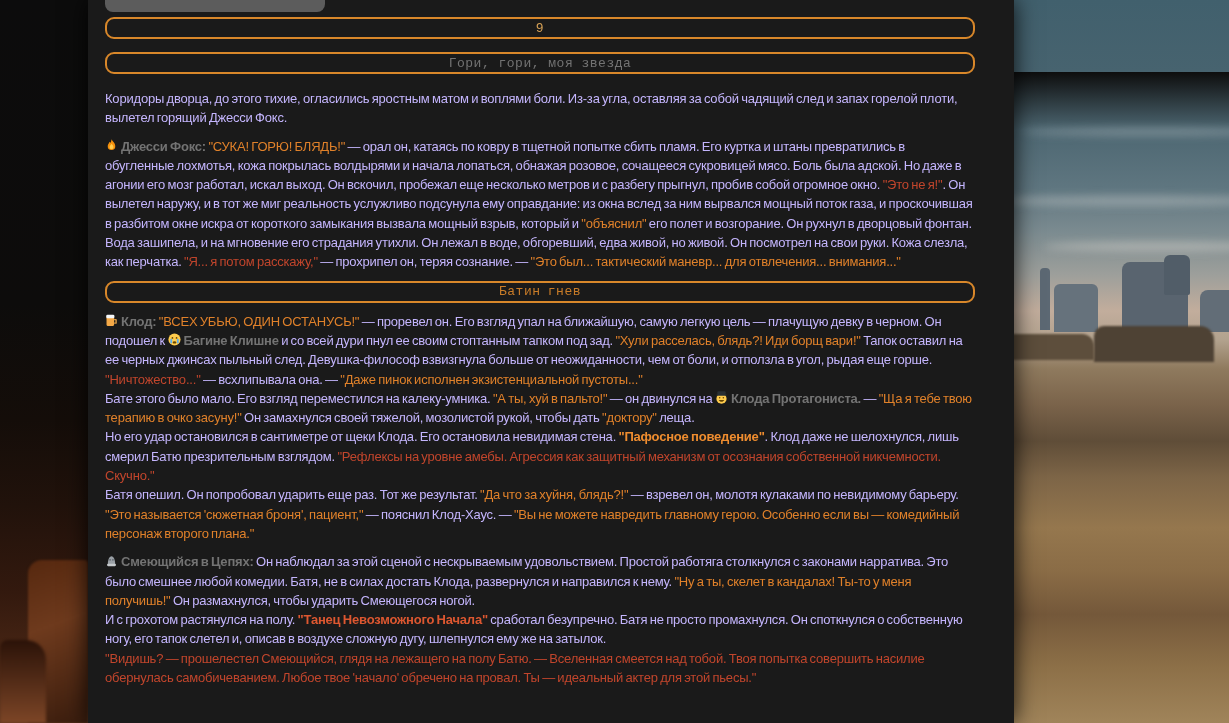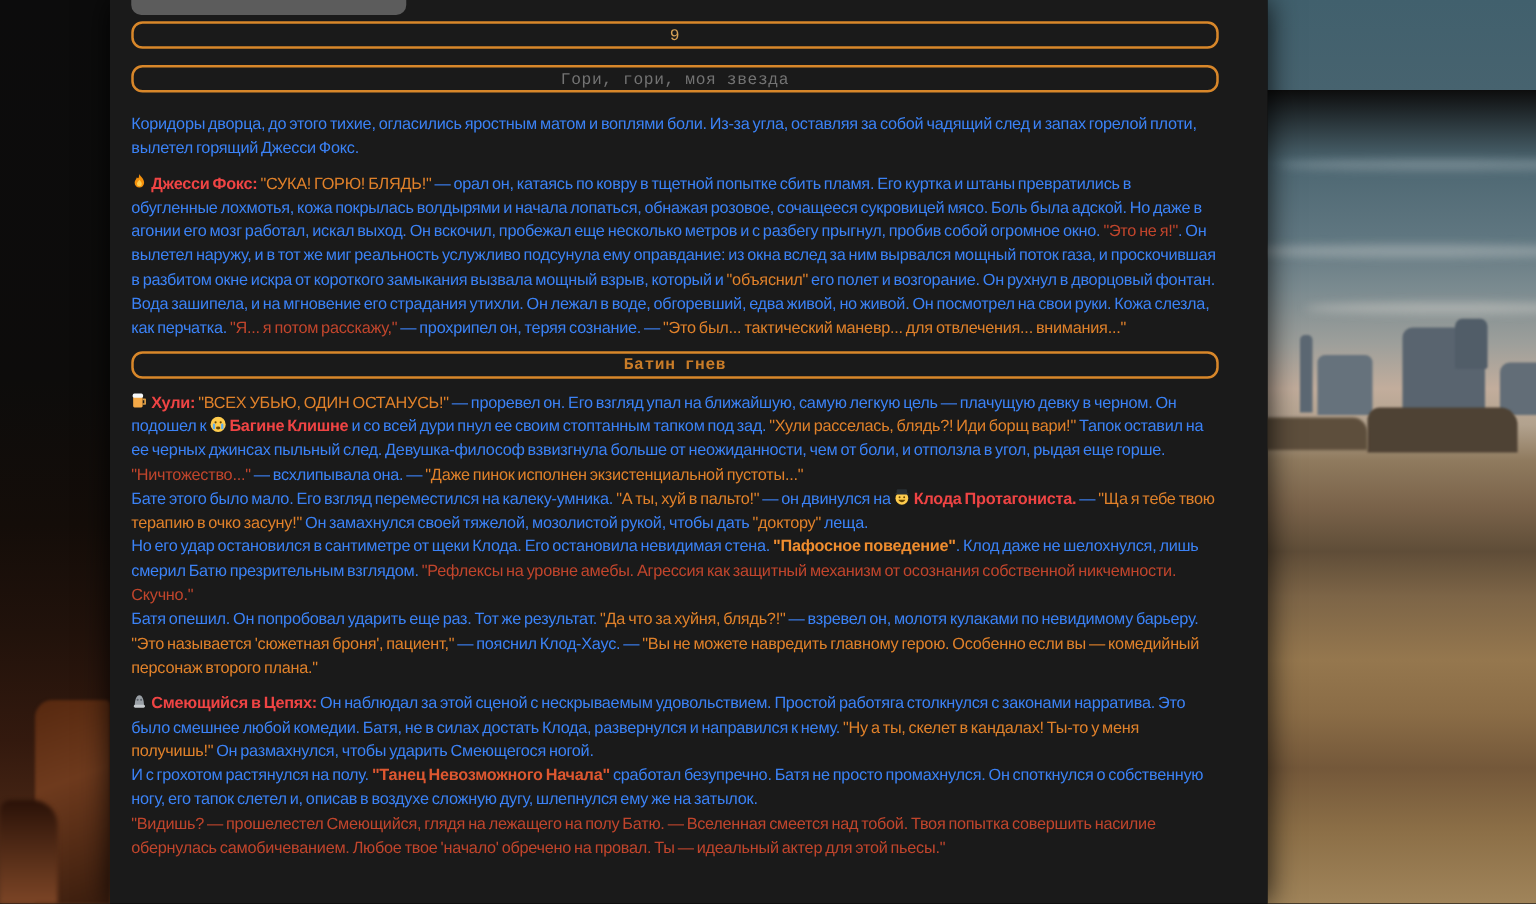--- a/index.html
+++ b/index.html
@@ -42,28 +42,28 @@
   .panel{position:absolute;left:88px;top:0;width:926px;height:723px;background:#1a1a1a;
          box-sizing:border-box;padding:0 39px 0 17px;box-shadow:0 0 22px rgba(0,0,0,.85);}
   .top-btn{position:absolute;left:17px;top:-10px;width:220px;height:22px;background:#5c5c5c;
          border:none;border-radius:8px;}
 
   .pill{box-sizing:border-box;width:100%;height:22px;border:2px solid #d8872a;border-radius:9px;
         display:flex;align-items:center;justify-content:center;
         font-family:"Liberation Mono",monospace;font-size:13px;letter-spacing:.5px;background:transparent;}
   .pill-number{margin-top:17px;color:#d6a156;}
   .pill-title{margin-top:13px;color:#737373;}
-  .pill-section{margin:5px 0 9px;color:#c97c28;font-weight:bold;}
+  .pill-section{margin:5px 0 9px;color:#c97c28;}
 
   
   .story{margin-top:15px;font-size:13px;line-height:19.3px;letter-spacing:-.2px;word-spacing:-1px;
          color:#d8d6d2;}
   .story p{margin:0 0 9px;}
-  .seg-plain{color:#3b82f6;}
-  .seg-bold{color:#ef4444;font-weight:700;}
+  .seg-plain{color:#c4b5fd;}
+  .seg-bold{color:#737373;font-weight:700;}
   .seg-orange{color:#e0812a;}
   .seg-red{color:#c1452c;}
   .seg-orange-bold{color:#ef8d2f;font-weight:700;}
   .seg-red-bold{color:#dd5730;font-weight:700;}
   .emoji{display:inline-block;width:14px;height:13px;margin-right:2px;vertical-align:-1px;}
   .emoji svg{width:13px;height:13px;display:block;}
 </style>
 </head>
 <body>
 
@@ -104,21 +104,21 @@
               <path fill="#f4900c" d="M6 .2C6.8 2.2 9.5 3.4 9.5 6.7a3.5 3.5 0 0 1-7 0C2.5 5 3.6 4.2 4.2 2.6c.5.8 1 1.2 1.3.2C5.7 2 5.9 1 6 .2z"></path>
               <path fill="#ffcc4d" d="M6 4.4c.7 1 1.8 1.7 1.8 3.1a1.8 1.8 0 0 1-3.6 0C4.2 6.2 5.3 5.6 6 4.4z"></path>
             </svg></span><span class="seg-bold">Джесси Фокс: </span><span class="seg-orange">"СУКА! ГОРЮ! БЛЯДЬ!"</span><span class="seg-plain"> — орал он, катаясь по ковру в тщетной попытке сбить пламя. Его куртка и штаны превратились в обугленные лохмотья, кожа покрылась волдырями и начала лопаться, обнажая розовое, сочащееся сукровицей мясо. Боль была адской. Но даже в агонии его мозг работал, искал выход. Он вскочил, пробежал еще несколько метров и с разбегу прыгнул, пробив собой огромное окно. </span><span class="seg-red">"Это не я!"</span><span class="seg-plain">. Он вылетел наружу, и в тот же миг реальность услужливо подсунула ему оправдание: из окна вслед за ним вырвался мощный поток газа, и проскочившая в разбитом окне искра от короткого замыкания вызвала мощный взрыв, который и </span><span class="seg-orange">"объяснил"</span><span class="seg-plain"> его полет и возгорание. Он рухнул в дворцовый фонтан. Вода зашипела, и на мгновение его страдания утихли. Он лежал в воде, обгоревший, едва живой, но живой. Он посмотрел на свои руки. Кожа слезла, как перчатка. </span><span class="seg-red">"Я... я потом расскажу,"</span><span class="seg-plain"> — прохрипел он, теряя сознание. — </span><span class="seg-orange">"Это был... тактический маневр... для отвлечения... внимания..."</span></p>
         <div class="pill pill-section">
           <span>Батин гнев</span>
         </div>
         <p><span class="emoji"><svg viewBox="0 0 12 12">
               <path fill="#d99b45" d="M8.4 4.5h1.7c.5 0 .8.3.8.8v3c0 .5-.3.8-.8.8H8.4v-1.2h1.2V5.7H8.4z"></path>
               <rect x="1.4" y="3" width="7" height="8" rx="1" fill="#f4a947"></rect>
               <rect x="1.1" y=".8" width="7.6" height="3.1" rx="1.2" fill="#f5f8fa"></rect>
-            </svg></span><span class="seg-bold">Хули: </span><span class="seg-orange">"ВСЕХ УБЬЮ, ОДИН ОСТАНУСЬ!"</span><span class="seg-plain"> — проревел он. Его взгляд упал на ближайшую, самую легкую цель — плачущую девку в черном. Он подошел к </span><span class="emoji"><svg viewBox="0 0 12 12">
+            </svg></span><span class="seg-bold">Клод: </span><span class="seg-orange">"ВСЕХ УБЬЮ, ОДИН ОСТАНУСЬ!"</span><span class="seg-plain"> — проревел он. Его взгляд упал на ближайшую, самую легкую цель — плачущую девку в черном. Он подошел к </span><span class="emoji"><svg viewBox="0 0 12 12">
               <circle cx="6" cy="6" r="5.6" fill="#ffcc4d"></circle>
               <rect x="2.1" y="5.4" width="1.7" height="4.2" rx=".8" fill="#5dadec"></rect>
               <rect x="8.2" y="5.4" width="1.7" height="4.2" rx=".8" fill="#5dadec"></rect>
               <circle cx="4.1" cy="4.5" r=".8" fill="#664500"></circle>
               <circle cx="7.9" cy="4.5" r=".8" fill="#664500"></circle>
               <ellipse cx="6" cy="8.7" rx="1.6" ry="1.1" fill="#664500"></ellipse>
             </svg></span><span class="seg-bold">Багине Клишне</span><span class="seg-plain"> и со всей дури пнул ее своим стоптанным тапком под зад. </span><span class="seg-orange">"Хули расселась, блядь?! Иди борщ вари!"</span><span class="seg-plain"> Тапок оставил на ее черных джинсах пыльный след. Девушка-философ взвизгнула больше от неожиданности, чем от боли, и отползла в угол, рыдая еще горше. </span><span class="seg-red">"Ничтожество..."</span><span class="seg-plain"> — всхлипывала она. — </span><span class="seg-orange">"Даже пинок исполнен экзистенциальной пустоты..."</span><br><span class="seg-plain">Бате этого было мало. Его взгляд переместился на калеку-умника. </span><span class="seg-orange">"А ты, хуй в пальто!"</span><span class="seg-plain"> — он двинулся на </span><span class="emoji"><svg viewBox="0 0 12 12">
               <circle cx="6" cy="7.1" r="4.7" fill="#ffcc4d"></circle>
               <path fill="#664500" d="M3.4 8.2c.6 1.1 1.5 1.7 2.6 1.7s2-.6 2.6-1.7z"></path>
               <circle cx="4.3" cy="6.3" r=".7" fill="#664500"></circle>

